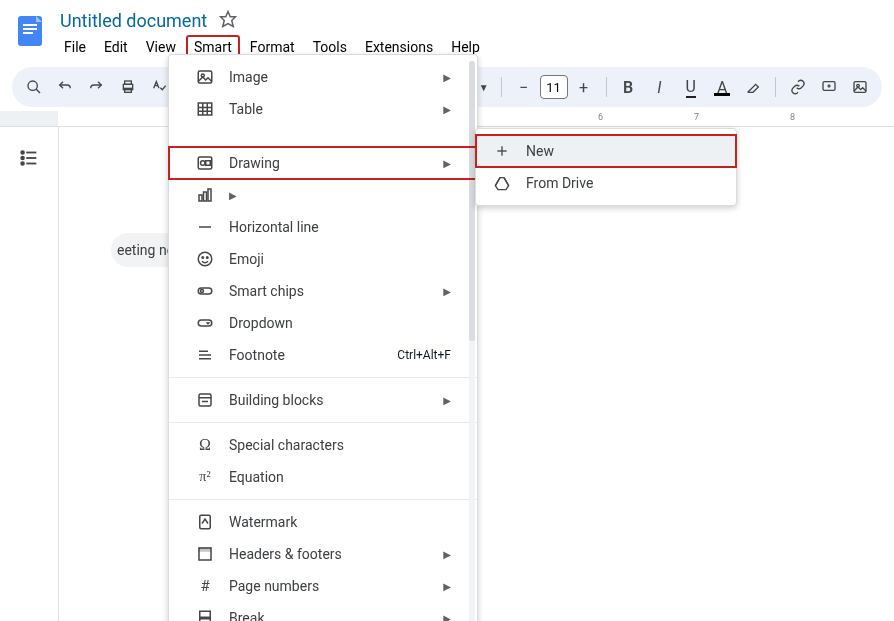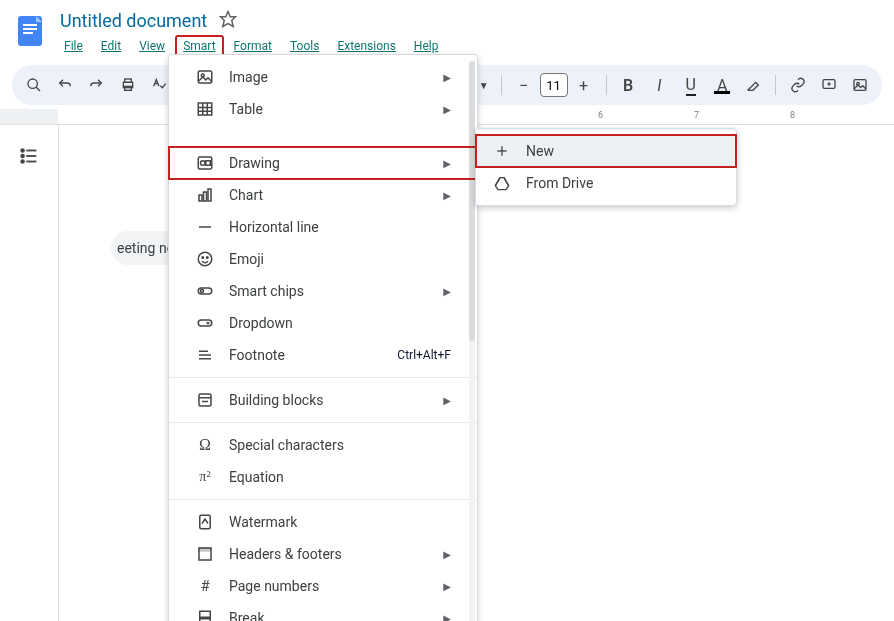--- a/index.html
+++ b/index.html
@@ -6,21 +6,21 @@
   body { background: #fff; width: 894px; height: 621px; overflow: hidden; position: relative; }
 
   .header { display: flex; align-items: flex-start; padding: 8px 12px 0 12px; }
   .logo { width: 36px; height: 36px; margin-right: 8px; margin-top: 4px; }
   .logo svg { width: 36px; height: 36px; }
   .title-area { flex: 1; }
   .title-row { display: flex; align-items: center; gap: 8px; }
   .doc-title { font-size: 18px; color: #0369a1; padding: 2px 4px; }
   .star { color: #5f6368; cursor: pointer; }
   .menubar { display: flex; gap: 2px; margin-top: 2px; }
-  .menu-item { padding: 4px 8px; font-size: 12px; color: #0f766e; cursor: pointer; border-radius: 4px; text-decoration: underline; }
+  .menu-item { padding: 4px 8px; font-size: 14px; color: #000000; cursor: pointer; border-radius: 4px; }
   .menu-item.highlighted { border: 2px solid #c5221f; border-radius: 3px; padding: 2px 6px; }
 
   .toolbar { display: flex; align-items: center; background: #edf2fa; border-radius: 24px; margin: 8px 12px 0 12px; padding: 4px 8px; height: 40px; gap: 4px; }
   .tb-btn { width: 28px; height: 28px; display:flex; align-items:center; justify-content:center; color:#444746; cursor:pointer; border-radius:4px; font-size:16px;}
   .tb-sep-space { flex:0 0 auto; width:300px; }
   .tb-arrow { font-size: 10px; color:#444746; margin-left:-2px; margin-right:4px;}
   .font-size-box { display:flex; align-items:center; gap:2px; }
   .fs-input { width: 28px; height:24px; border:1px solid #747775; border-radius:4px; text-align:center; font-size:13px; background:#fff;}
   .tb-divider { width:1px; height:20px; background:#c7c7c7; margin:0 4px;}
 
@@ -260,21 +260,20 @@
     <span class="dd-arrow">▶</span>
   </div>
   <div class="dd-item">
     <span class="dd-icon">
         <svg viewBox="0 0 24 24" fill="none" stroke="currentColor" stroke-width="2">
           <rect x="4" y="12" width="4" height="8"></rect>
           <rect x="10" y="8" width="4" height="12"></rect>
           <rect x="16" y="4" width="4" height="16"></rect>
         </svg>
       </span>
-    <span class="dd-label">Chart</span>
     <span class="dd-arrow">▶</span>
   </div>
   <div class="dd-item">
     <span class="dd-icon">
         <svg viewBox="0 0 24 24" fill="none" stroke="currentColor" stroke-width="2">
           <line x1="4" y1="12" x2="20" y2="12"></line>
         </svg>
       </span>
     <span class="dd-label">Horizontal line</span>
   </div>

